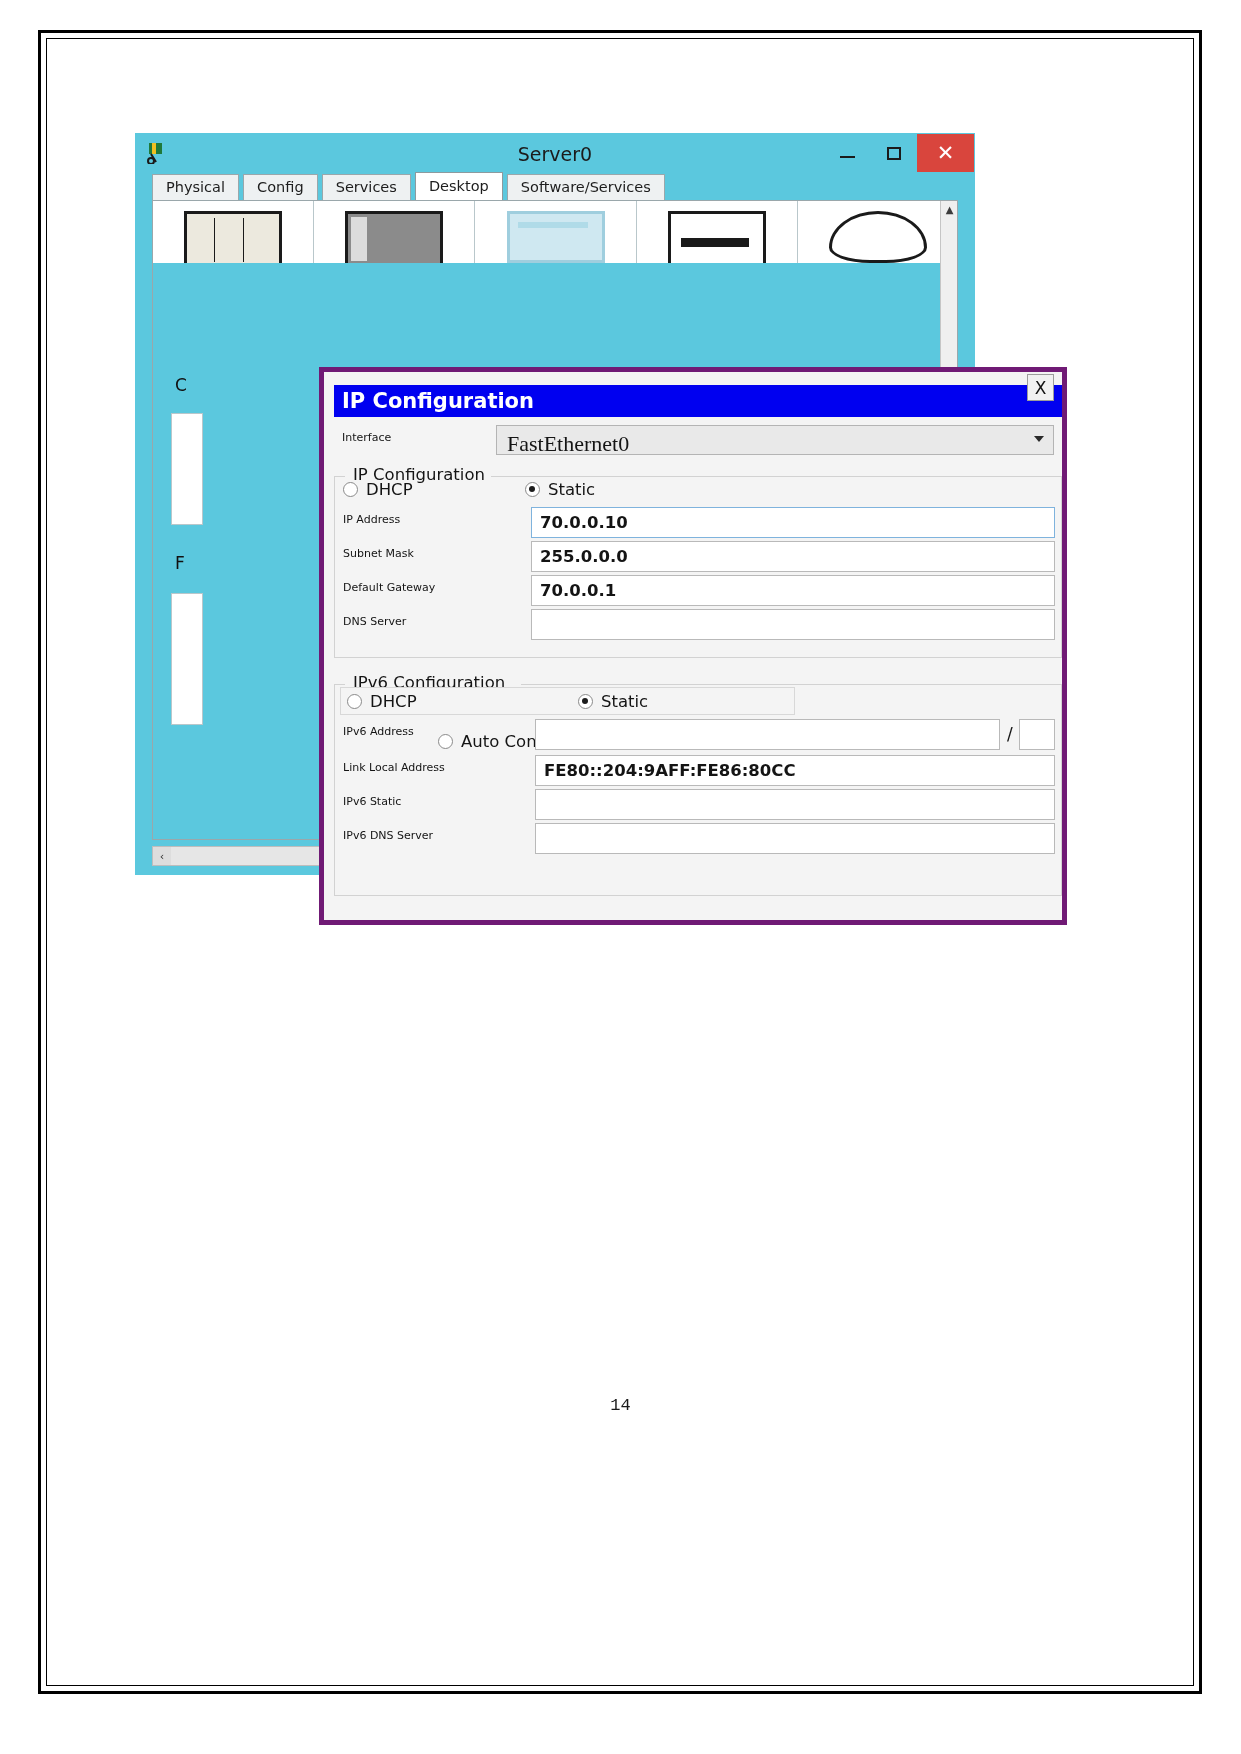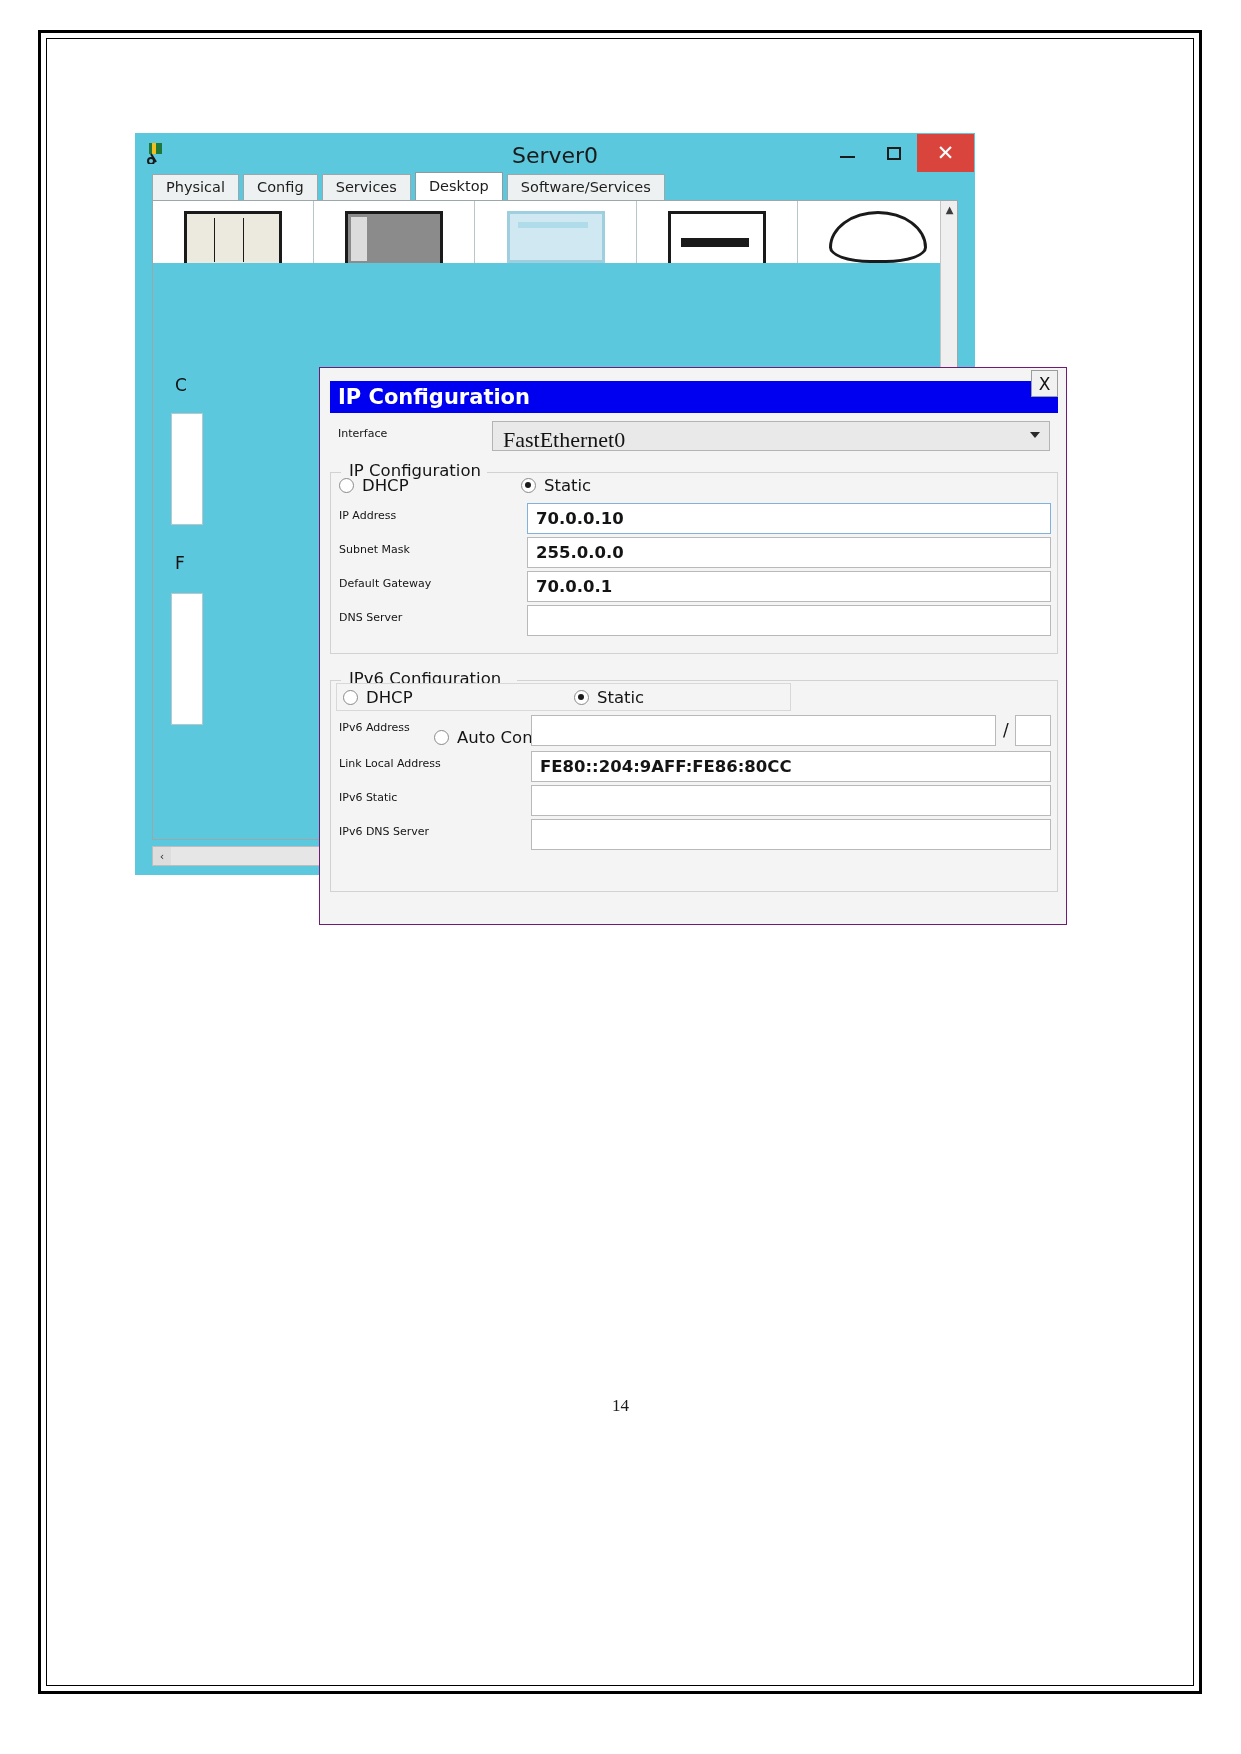--- a/index.html
+++ b/index.html
@@ -43,21 +43,21 @@
     box-sizing: border-box;
   }
   #page-number {
     position: absolute;
     left: 0;
     top: 1396px;
     width: 1241px;
     text-align: center;
     font-size: 17px;
     color: #1a1a1a;
-    font-family: Liberation Serif, serif;
+    font-family: Liberation Mono, monospace;
   }
 
   
   #device-window {
     position: absolute;
     left: 136px;
     top: 134px;
     width: 838px;
     height: 740px;
     background: #5bc8de;
@@ -74,21 +74,21 @@
     top: 8px;
     width: 20px;
     height: 22px;
   }
   #window-title {
     position: absolute;
     left: 0;
     top: 9px;
     width: 838px;
     text-align: center;
-    font-size: 22px;
+    font-size: 19px;
     color: #1b1b1b;
     font-family: "DejaVu Sans", sans-serif;
   }
   .winbtn {
     position: absolute;
     top: 0;
     height: 38px;
     width: 46px;
     display: flex;
     align-items: center;
@@ -294,21 +294,21 @@
   #watermark .sub { font-size: 13px; color: #9fc9d6; }
 
   
   #ipconfig-dialog {
     position: absolute;
     left: 183px;
     top: 233px;
     width: 748px;
     height: 558px;
     background: #f4f4f4;
-    border: 1px solid #701a75;
+    border: 5px solid #701a75;
     box-sizing: border-box;
   }
   #dialog-titlebar {
     position: absolute;
     left: 10px; top: 13px;
     width: 728px;
     height: 32px;
     background: #0000f0;
   }
   #dialog-title {

